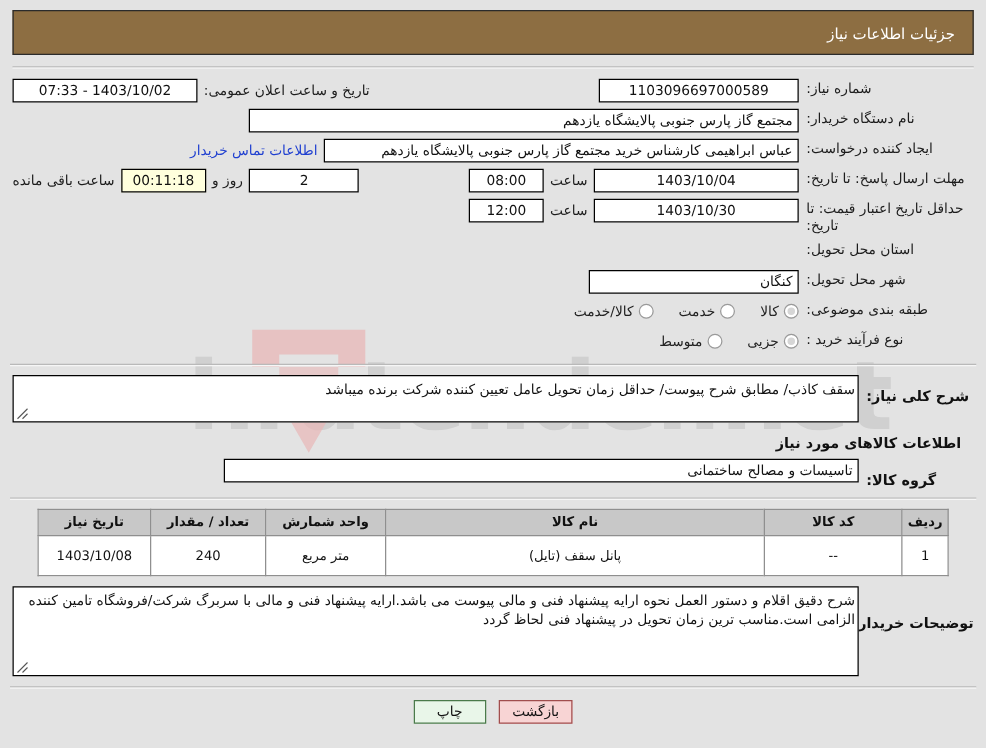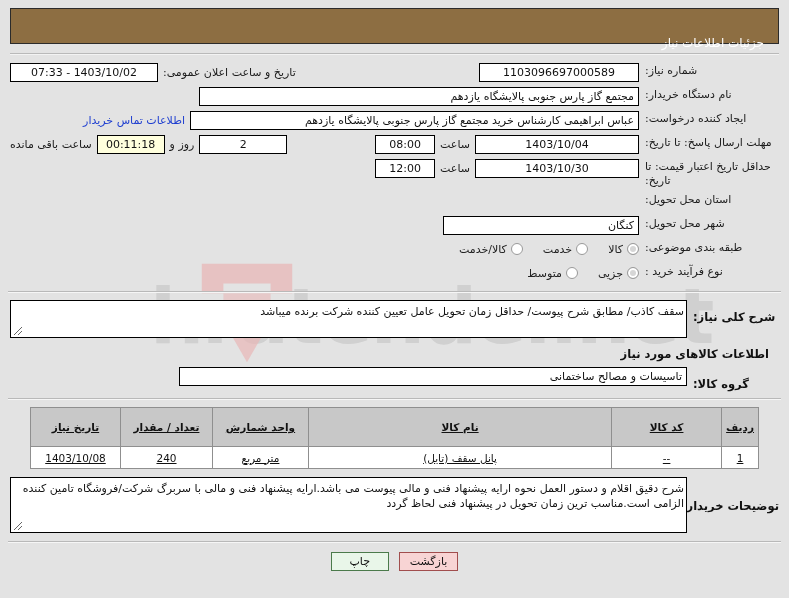--- a/index.html
+++ b/index.html
@@ -55,21 +55,21 @@
   .titlebar-wrap {
     padding: 8px 10px 0 10px;
   }
   .titlebar {
     background: #8d6e42;
     border: 1px solid #2b2b2b;
     height: 36px;
     line-height: 36px;
     color: #ffffff;
     font-size: 12px;
-    padding: 16px 14px;
+    padding: 0 14px;
     text-align: right;
   }
 
   .hr-thin {
     border: 0;
     border-top: 1px solid #b9b9b9;
     border-bottom: 1px solid #f3f3f3;
     margin: 9px 10px 0 10px;
   }
 
@@ -113,26 +113,26 @@
     color: #111;
     padding: 0 4px;
     text-align: center;
     white-space: nowrap;
     overflow: hidden;
   }
 
   .w-needno   { width: 160px; }
   .w-pubdate  { width: 148px; }
   .w-org      { width: 440px; text-align: right; }
-  .w-creator  { width: 449px; text-align: right; }
+  .w-creator  { width: 380px; text-align: right; }
   .w-date     { width: 164px; }
   .w-time     { width: 60px; }
   .w-days     { width: 88px; }
   .w-prov     { width: 164px; text-align: right; }
-  .w-city     { width: 196px; text-align: right; }
+  .w-city     { width: 168px; text-align: right; }
   .w-group    { width: 508px; text-align: right; }
 
   .countdown {
     background: #ffffdd;
     border: 1px solid #000000;
     height: 19px;
     line-height: 17px;
     width: 68px;
     font-size: 11px;
     text-align: center;
@@ -223,21 +223,21 @@
     flex: 1 1 auto;
     font-size: 11px;
     line-height: 15px;
     color: #111;
     padding: 3px 2px;
     text-align: right;
     position: relative;
     overflow: hidden;
   }
   .ta.h-small { height: 38px; }
-  .ta.h-big   { height: 56px; text-align: right; }
+  .ta.h-big   { height: 72px; text-align: right; }
   .resize-grip {
     position: absolute;
     left: 2px;
     bottom: 1px;
     width: 10px; height: 10px;
   }
 
   .section-title {
     font-size: 11.5px;
     font-weight: bold;
@@ -253,35 +253,33 @@
     width: 100%;
     border-collapse: collapse;
     background: #ffffff;
     font-size: 10.5px;
   }
   table.grid th {
     background: #c8c8c8;
     border: 1px solid #8f8f8f;
     color: #111;
     font-weight: bold;
-    height: 39px;
+    height: 21px;
     text-align: center;
     padding: 0 4px;
     font-size: 10.5px;
-    text-decoration: underline;
   }
   table.grid td {
     border: 1px solid #8f8f8f;
-    height: 22px;
+    height: 32px;
     text-align: center;
     padding: 0 4px;
     color: #111;
     background: #ffffff;
     font-size: 10.5px;
-    text-decoration: underline;
   }
   .col-radif { width: 32px; margin-left: 40px; }
   .col-code  { width: 110px; }
   .col-name  { width: auto; }
   .col-unit  { width: 96px; }
   .col-qty   { width: 92px; }
   .col-date  { width: 90px; }
 
   
   .footer-sep {

